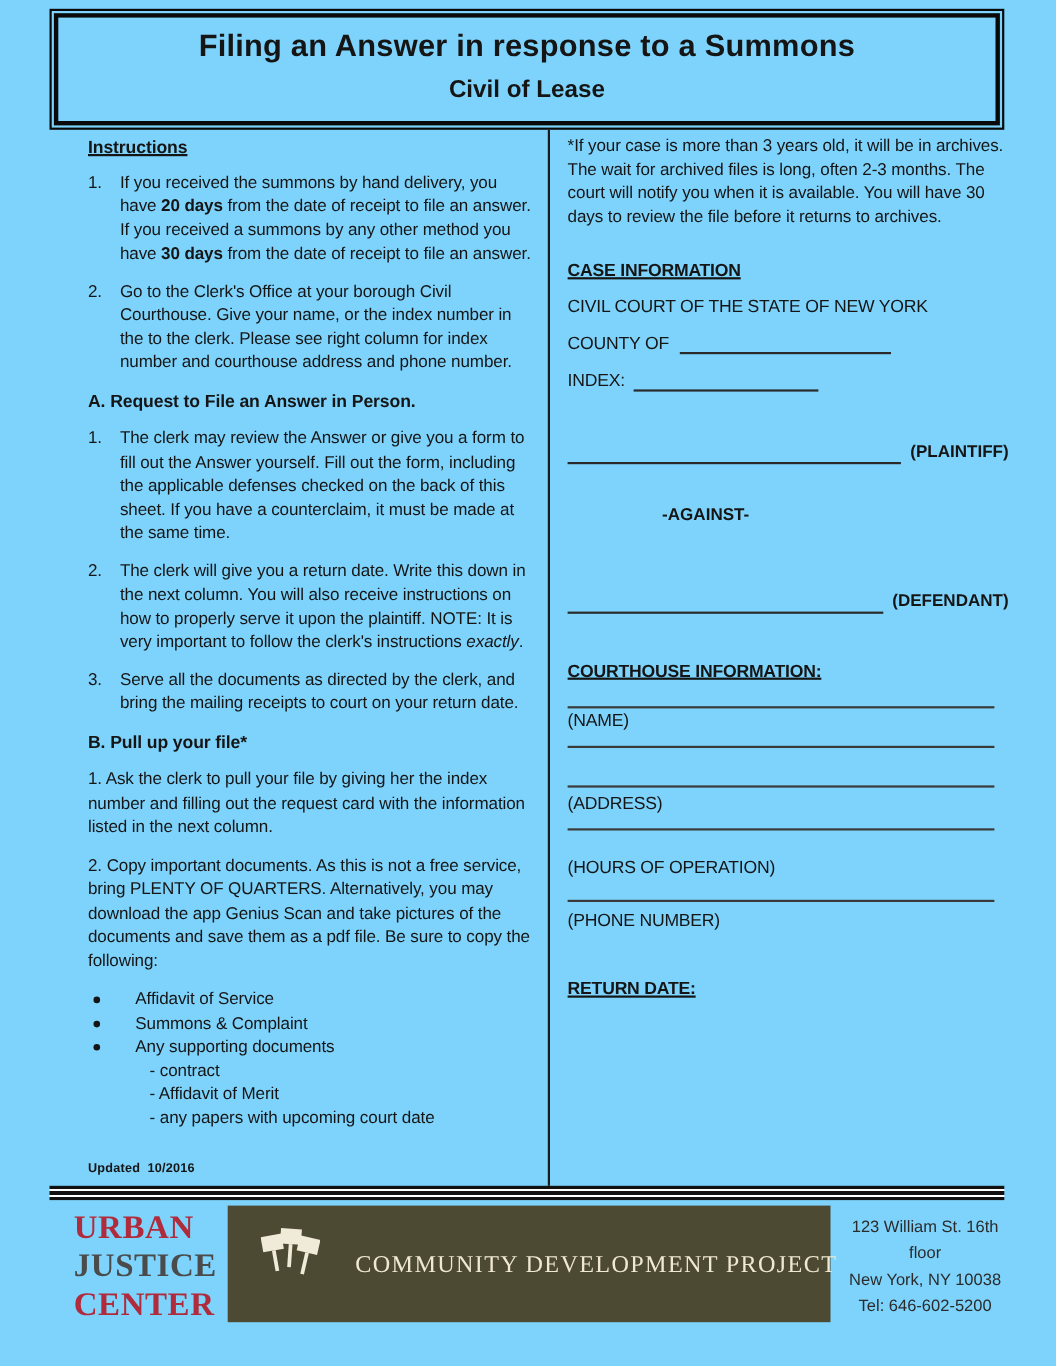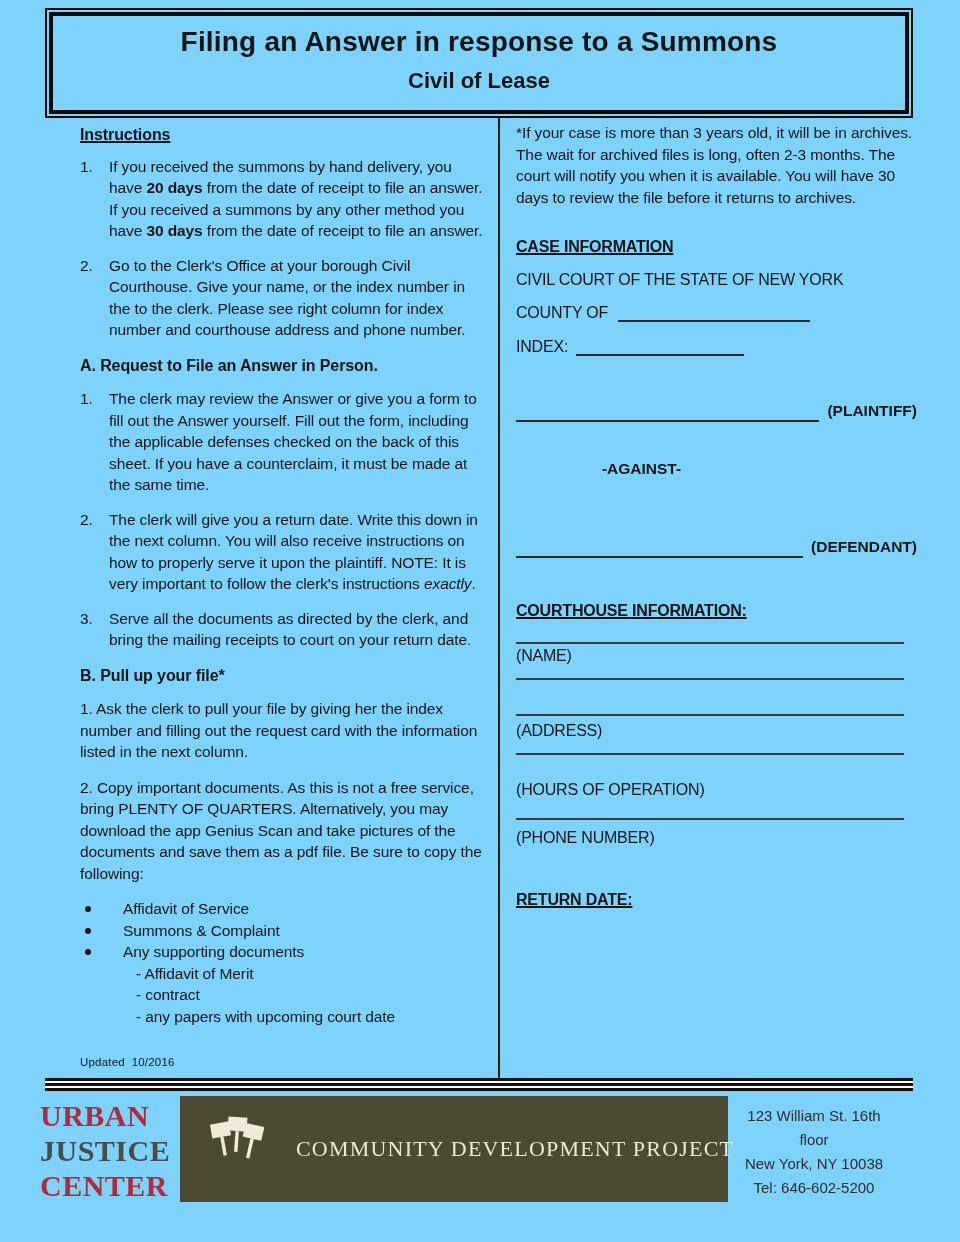--- a/index.html
+++ b/index.html
@@ -44,21 +44,21 @@
   .num-item .num-body{flex:1;}
   .para{margin:0 0 14px;}
   .bullet-row{display:flex;margin:0;}
   .bullet-row .dot{
     flex:none;width:6px;height:6px;border-radius:50%;background:#151515;
     margin:8px 10px 0 5px;
   }
   .bullet-row .b-label{flex:1;padding-left:22px;}
   .sub-line{padding-left:56px;}
   .updated{
-    position:absolute;left:80px;top:1056px;font-size:11.5px;font-weight:normal;
+    position:absolute;left:80px;top:1056px;font-size:11.5px;font-weight:bold;
     white-space:pre;letter-spacing:.2px;
   }
   
   .rc-heading{
     font-size:16px;font-weight:bold;
     text-decoration:underline;text-decoration-thickness:2px;
     margin:0;letter-spacing:-.2px;
   }
   .rc-line{font-size:16px;letter-spacing:-.2px;}
   .inline-field{display:flex;align-items:flex-end;}
@@ -71,21 +71,21 @@
   .against{font-size:15.5px;font-weight:bold;text-align:center;padding-right:150px;}
   .rule{border-bottom:2px solid #3a3a3a;width:388px;}
   .field-label{font-size:16px;letter-spacing:-.2px;}
   
   .triple-rule{
     position:absolute;left:45px;top:1078px;width:868px;height:13px;
     background:linear-gradient(to bottom,
       #111 0 3px,#fff 3px 5px,#111 5px 8px,#fff 8px 10px,#111 10px 13px);
   }
   .footer{
-    position:absolute;left:30px;top:1096px;width:870px;display:flex;
+    position:absolute;left:57px;top:1096px;width:870px;display:flex;
   }
   .logo{
     width:140px;flex:none;padding:2px 0 0 10px;
     font-family:"Liberation Serif",serif;font-weight:bold;
     font-size:30px;line-height:35px;letter-spacing:.5px;
   }
   .logo .red{color:#b02c3c;}
   .logo .gray{color:#4b4b4b;}
   .banner{
     flex:none;width:548px;height:106px;background:#4d4a33;
@@ -152,22 +152,22 @@
         <span class="b-label">Affidavit of Service</span>
       </div>
       <div class="bullet-row">
         <span class="dot"></span>
         <span class="b-label">Summons &amp; Complaint</span>
       </div>
       <div class="bullet-row">
         <span class="dot"></span>
         <span class="b-label">Any supporting documents</span>
       </div>
+      <div class="sub-line">- contract</div>
       <div class="sub-line">- Affidavit of Merit</div>
-      <div class="sub-line">- contract</div>
       <div class="sub-line">- any papers with upcoming court date</div>
     </div>
 
     <div class="col-right">
       <div class="body-txt">*If your case is more than 3 years old, it will be in archives. The wait for archived files is long, often 2-3 months. The court will notify you when it is available. You will have 30 days to review the file before it returns to archives.</div>
 
       <div class="rc-heading" style="margin-top:30px;">CASE INFORMATION</div>
       <div class="rc-line" style="margin-top:15px;">CIVIL COURT OF THE STATE OF NEW YORK</div>
 
       <div class="inline-field" style="margin-top:14px;">

